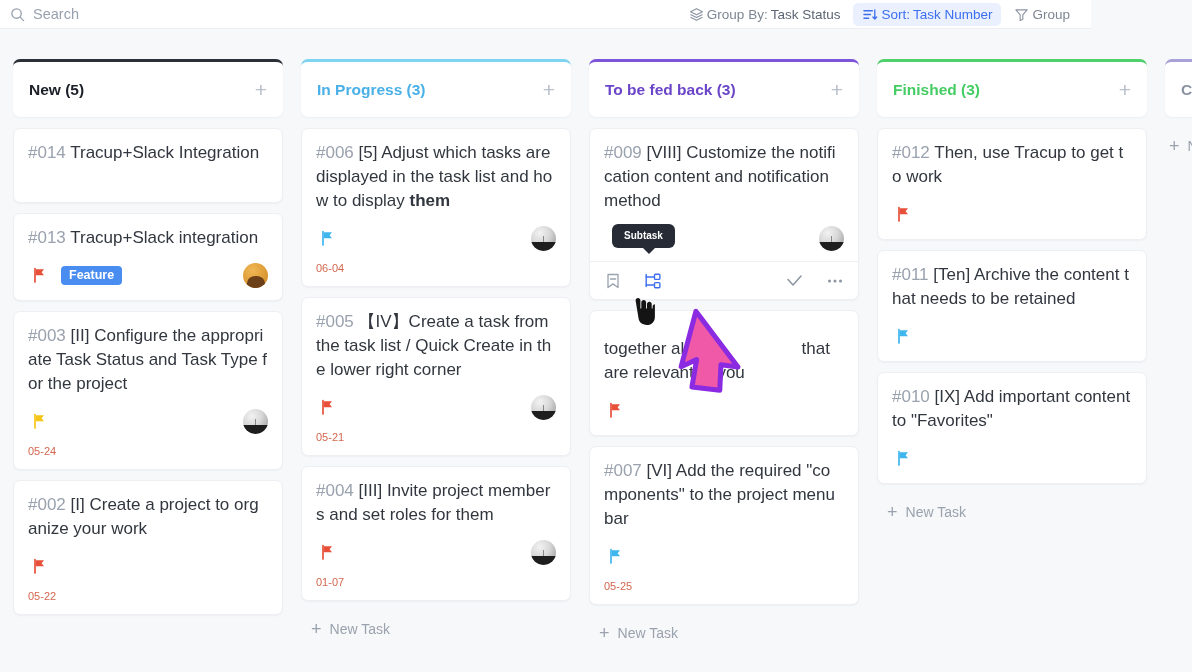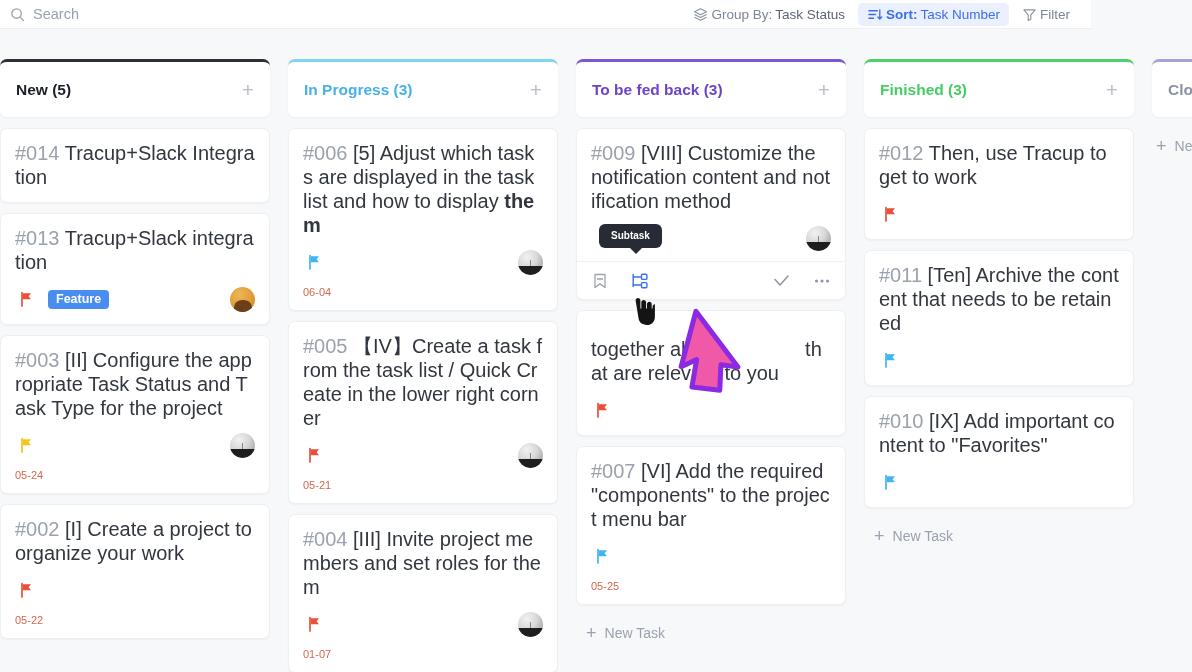--- a/index.html
+++ b/index.html
@@ -21,30 +21,30 @@
   .search-wrap { display: flex; align-items: center; gap: 8px; padding-left: 10px; }
   .search-text { font-size: 14.5px; color: #98a1ae; }
   .topbar-right { margin-left: auto; display: flex; align-items: center; gap: 4px; padding-right: 12px; }
   .tb-btn {
     display: flex; align-items: center; gap: 3px;
     padding: 4px 9px; border-radius: 5px;
     font-size: 13.5px; color: #7d8694; white-space: nowrap;
   }
   .tb-btn.active { background: #eaf0fe; }
   .tb-val { color: #5c6573; }
-  .tb-btn.active .tb-lab { color: #3c6ef0; font-weight: bold; }
+  .tb-btn.active .tb-lab { color: #3c6ef0; }
   .tb-btn.active .tb-val { color: #3c6ef0; }
   svg { display: block; }
 
   
   #board {
     position: absolute; left: 0; top: 29px;
     width: 1036px; height: 643px;
     display: flex; gap: 0;
-    padding-left: 0;
+    padding-left: 13px;
   }
   .column { width: 288px; flex: 0 0 288px; padding: 0 9px; position: relative; }
   .column.first { padding-left: 0; width: 279px; flex: 0 0 279px; }
 
   .col-head {
     margin-top: 30px;
     height: 58px;
     background: #fff;
     border-radius: 7px;
     border-top: 3px solid #999;
@@ -62,21 +62,21 @@
   .col-body { margin-top: 11px; display: flex; flex-direction: column; gap: 10px; }
 
   .card {
     background: #fff;
     border: 1px solid #edeff2;
     border-radius: 7px;
     padding: 12px 14px 12px 14px;
     box-shadow: 0 1px 2px rgba(16,24,40,.04);
     position: relative;
   }
-  .card-title { font-size: 20px; line-height: 24px; color: #32373f; word-break: break-all; }
+  .card-title { font-size: 17px; line-height: 24px; color: #32373f; word-break: break-all; }
   .card-num { color: #9aa2ae; }
   .card-title b { font-weight: bold; }
   .card-meta { display: flex; align-items: center; margin-top: 12px; min-height: 26px; }
   .flag { font-size: 15px; line-height: 1; margin-left: 4px; }
   .tag {
     margin-left: 14px;
     background: #4a8df0; color: #fff;
     font-size: 12.5px; font-weight: bold;
     padding: 2px 8px 3px; border-radius: 4px;
   }
@@ -176,21 +176,21 @@
       <span class="tb-lab">Sort:</span>
       <span class="tb-val">Task Number</span>
     </div>
 
     <div class="tb-btn">
       <span>
         <svg width="15" height="15" viewBox="0 0 16 16" fill="none" stroke="#8b94a2" stroke-width="1.2" stroke-linejoin="round">
           <path d="M2 3h12l-4.6 5.4V13l-2.8 1.4V8.4z"></path>
         </svg>
       </span>
-      <span class="tb-lab">Filter</span>
+      <span class="tb-lab">Group</span>
     </div>
   </div>
 </div>
 
 <div id="board">
 
   <div class="column first">
     <div class="col-head" style="border-top-color:#2b2f38">
       <span class="col-title" style="color:#1b1f27">New (5)</span>
       <span class="col-add">+</span>

